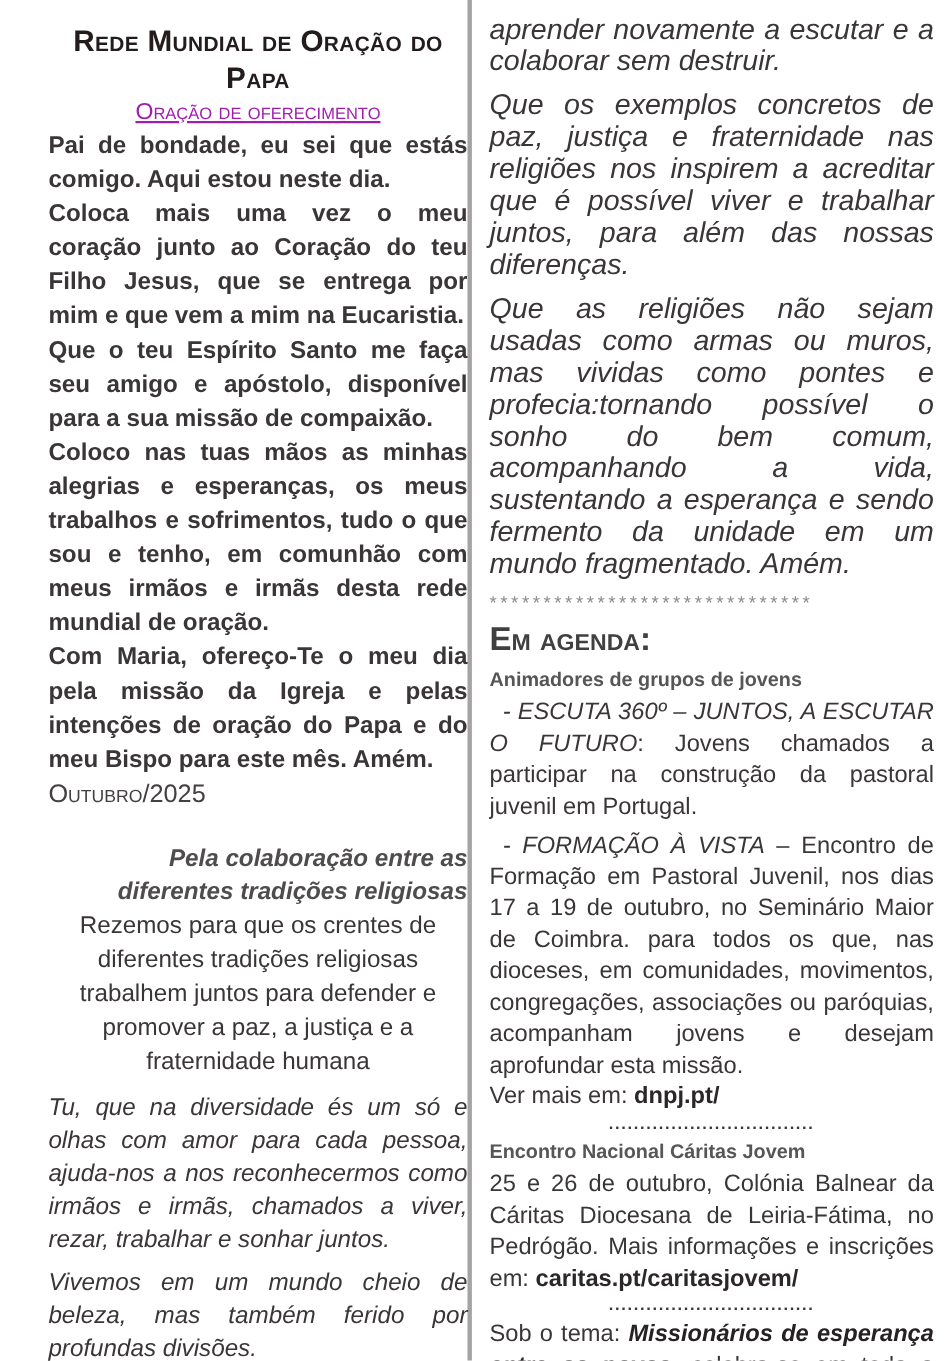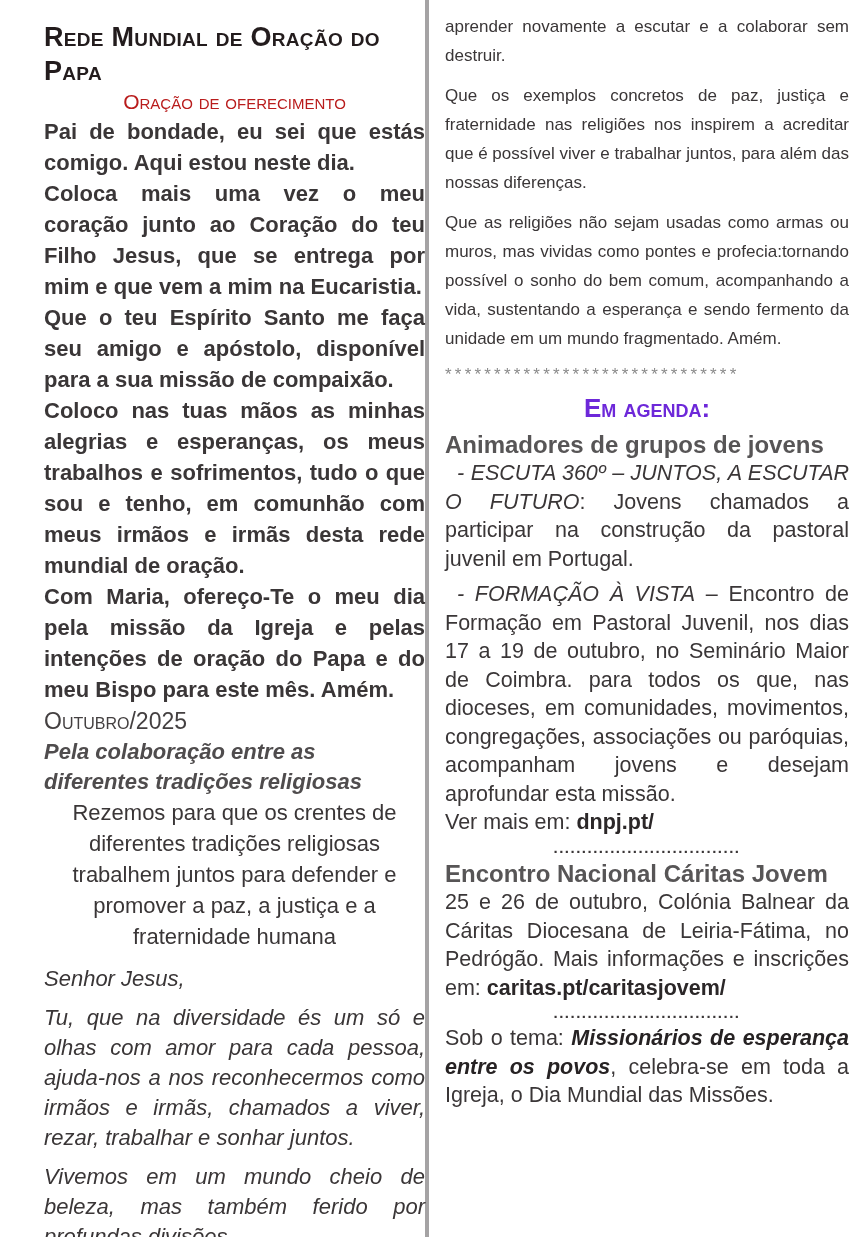--- a/index.html
+++ b/index.html
@@ -16,61 +16,61 @@
     font-family:"Liberation Sans",sans-serif;color:var(--body-text);
   }
   .divider{position:absolute;left:425px;top:0;width:4px;height:1237px;background:var(--divider-gray);}
   .col{position:absolute;}
   .col-left{left:44px;top:20px;width:381px;}
   .col-right{left:445px;top:12px;width:404px;}
 
   
   .title{
     font-variant:small-caps;font-weight:bold;font-size:27px;line-height:34px;
-    color:var(--title-color);text-align:left;letter-spacing:0.3px;
+    color:var(--title-color);text-align:center;letter-spacing:0.3px;
   }
   .subtitle{
-    font-variant:small-caps;font-size:21px;line-height:27px;color:#b91c1c;
-    text-align:center;margin-bottom:1px;
+    font-variant:small-caps;font-size:21px;line-height:27px;color:#a21caf;
+    text-align:center;margin-bottom:1px;text-decoration:underline;
   }
   .offering p{
     font-size:22px;line-height:31px;text-align:justify;
     hyphens:auto;font-weight:bold;-webkit-hyphens:auto;
   }
   .month{
     font-variant:small-caps;font-size:23px;line-height:32px;text-align:left;color:#444041;
   }
   .intention-title{
     font-style:italic;font-weight:bold;font-size:22px;line-height:30px;
-    text-align:left;color:#4f4c4d;
+    text-align:right;color:#4f4c4d;margin-top:28px;
   }
   .intention-text{
     font-size:22px;line-height:31px;text-align:center;
   }
   .litany p{
     font-style:italic;font-size:22px;line-height:30px;text-align:justify;
     margin-top:9px;hyphens:auto;-webkit-hyphens:auto;
   }
   .litany p:first-child{margin-top:12px;}
 
   
   .rc-prayer p{
-    font-size:17px;line-height:29px;text-align:justify;
+    font-style:italic;font-size:26px;line-height:29px;text-align:justify;
     margin-bottom:11px;hyphens:auto;-webkit-hyphens:auto;
   }
   .asterisks{
     color:var(--asterisk-gray);font-size:17px;letter-spacing:3.2px;
     text-align:left;white-space:nowrap;overflow:hidden;line-height:22px;margin-bottom:2px;
   }
   .agenda-title{
-    font-variant:small-caps;font-weight:bold;font-size:26px;line-height:40px;
-    color:#6d28d9;text-align:center;margin:2px 0 2px;
+    font-variant:small-caps;font-weight:bold;font-size:30px;line-height:40px;
+    color:#404040;text-align:left;margin:2px 0 2px;
   }
   .subhead{
-    font-weight:bold;color:var(--subhead-gray);font-size:24px;line-height:29px;
+    font-weight:bold;color:var(--subhead-gray);font-size:18px;line-height:29px;
   }
   .entry{
     font-size:21.5px;line-height:28.5px;text-align:justify;
     hyphens:auto;-webkit-hyphens:auto;
   }
   .entry + .entry{margin-top:7px;}
   .caps-italic{font-style:italic;margin-left:12px;}
   .see-more{font-size:21.5px;line-height:29px;}
   .link{font-weight:bold;color:#2b2728;cursor:pointer;}
   .dotted{
@@ -94,21 +94,20 @@
     <p>Que o teu Espírito Santo me faça seu amigo e apóstolo, disponível para a sua missão de compaixão.</p>
     <p>Coloco nas tuas mãos as minhas alegrias e esperanças, os meus trabalhos e sofrimentos, tudo o que sou e tenho, em comunhão com meus irmãos e irmãs desta rede mundial de oração.</p>
     <p>Com Maria, ofereço-Te o meu dia pela missão da Igreja e pelas intenções de oração do Papa e do meu Bispo para este mês. Amém.</p>
   </div>
 
   <div class="month">Outubro/2025</div>
   <div class="intention-title">Pela colaboração entre as diferentes tradições religiosas</div>
   <div class="intention-text">Rezemos para que os crentes de diferentes tradições religiosas trabalhem juntos para defender e promover a paz, a justiça e a fraternidade humana</div>
 
   <div class="litany">
-    <p>Senhor Jesus,</p>
     <p>Tu, que na diversidade és um só e olhas com amor para cada pessoa, ajuda-nos a nos reconhecermos como irmãos e irmãs, chamados a viver, rezar, trabalhar e sonhar juntos.</p>
     <p>Vivemos em um mundo cheio de beleza, mas também ferido por profundas divisões.</p>
 
   </div>
 </div>
 
 <div class="col col-right">
   <div class="rc-prayer">
     <p>aprender novamente a escutar e a colaborar sem destruir.</p>
     <p>Que os exemplos concretos de paz, justiça e fraternidade nas religiões nos inspirem a acreditar que é possível viver e trabalhar juntos, para além das nossas diferenças.</p>

